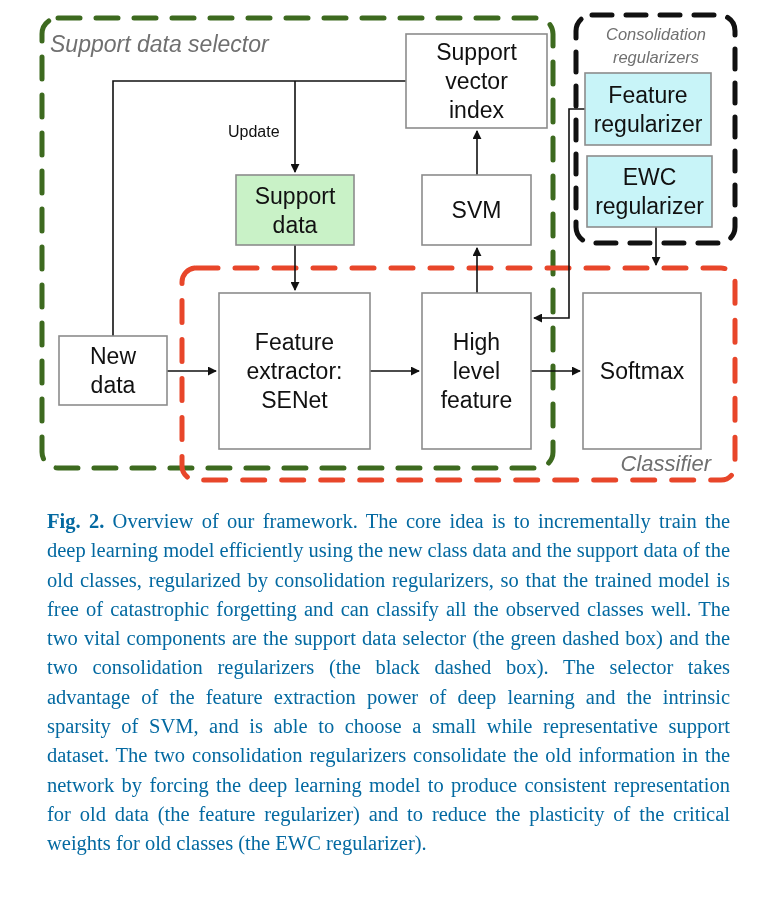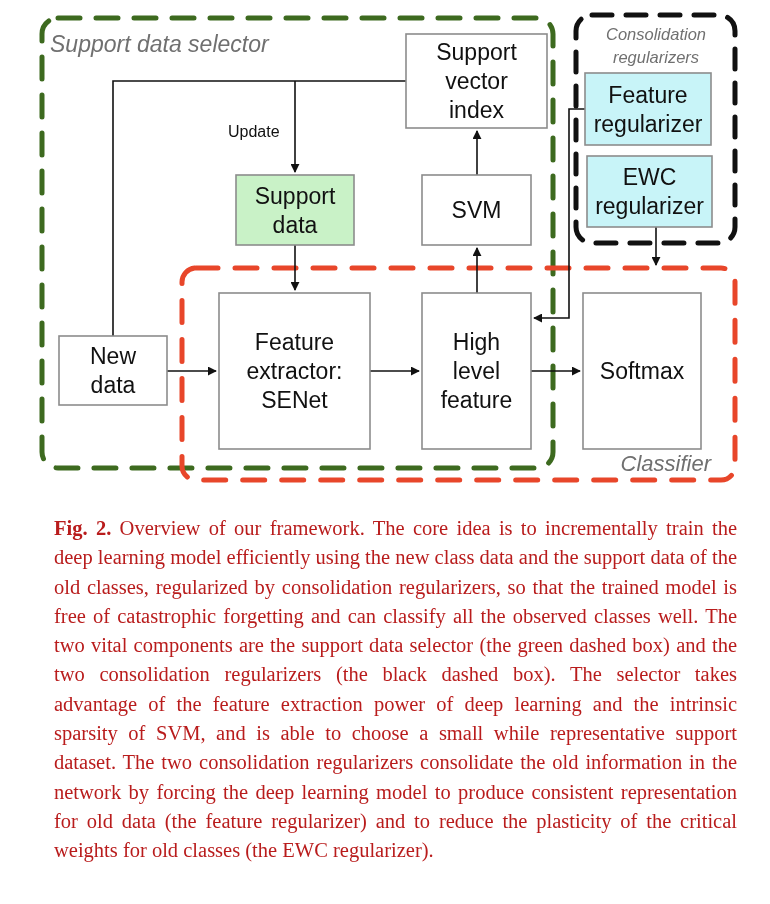--- a/index.html
+++ b/index.html
@@ -4,21 +4,21 @@
 <style>
   html, body { margin:0; padding:0; background:#ffffff; }
   body { width:770px; height:904px; position:relative; overflow:hidden; }
   #diagram { position:absolute; left:0; top:0; width:770px; height:495px; }
   .node-text { font-family:"Liberation Sans", sans-serif; font-size:23px; fill:#111; text-anchor:middle; }
   .group-label { font-family:"Liberation Sans", sans-serif; font-style:italic; fill:#707070; }
   .edge-label { font-family:"Liberation Sans", sans-serif; font-size:16px; fill:#111; }
   #caption {
     position:absolute; left:47px; top:507px; width:683px;
     font-family:"Liberation Serif", serif; font-size:20.5px; line-height:29.3px;
-    color:#b91c1c; text-align:justify; margin:7px;
+    color:#0369a1; text-align:justify; margin:0;
   }
   #caption .fig-label { font-weight:bold; }
 </style>
 </head>
 <body>
 
 <svg id="diagram" viewBox="0 0 770 495" xmlns="http://www.w3.org/2000/svg">
   <defs>
     <marker id="arrow" viewBox="0 0 10 10" refX="9" refY="5" markerWidth="9" markerHeight="9" orient="auto-start-reverse" markerUnits="userSpaceOnUse">
       <path d="M0,0 L10,5 L0,10 z" fill="#111"></path>

